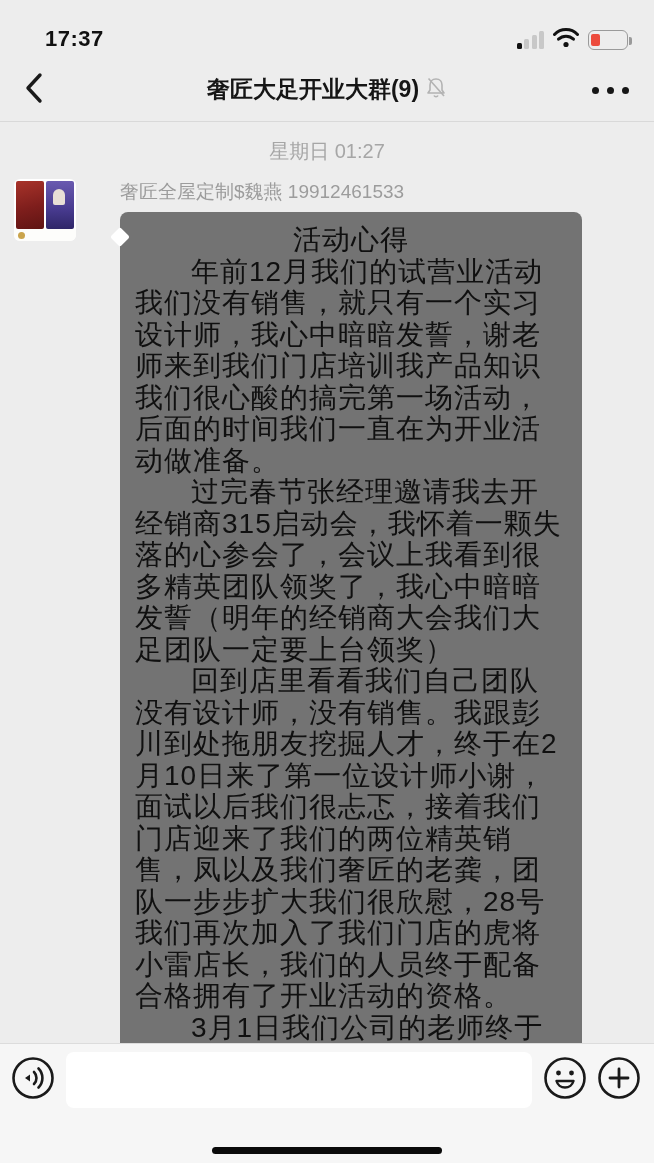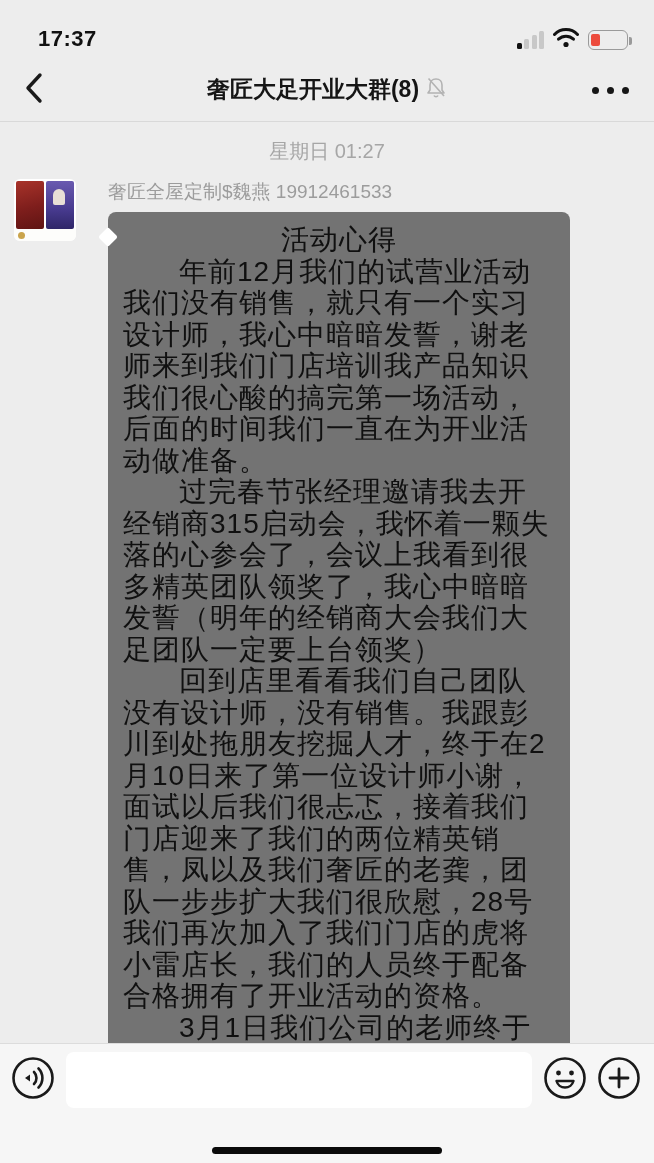--- a/index.html
+++ b/index.html
@@ -1,21 +1,21 @@
 <!DOCTYPE html>
 <html><head>
 <meta charset="utf-8">
 <style>
   * { margin:0; padding:0; box-sizing:border-box; }
   html,body { width:654px; height:1163px; }
   body { font-family:"Liberation Sans","DejaVu Sans",sans-serif; background:#ededed; }
   .screen { position:relative; width:654px; height:1163px; background:#ededed; overflow:hidden; }
 
   
-  .statusbar { height:58px; display:flex; align-items:flex-end; justify-content:space-between; padding:0 26px 6px 38px; }
+  .statusbar { height:58px; display:flex; align-items:flex-end; justify-content:space-between; padding:0 26px 6px 38px;margin-left:7px; }
   .sb-time { font-size:22px; font-weight:bold; color:#111; letter-spacing:0.5px; }
   .sb-right { display:flex; align-items:center; gap:9px; }
   .sig { display:flex; align-items:flex-end; gap:2.5px; height:18px; }
   .sig span { width:5px; border-radius:1.5px; background:#c8c8c8; display:block; }
   .sig span:nth-child(1){ height:6px; background:#111; }
   .sig span:nth-child(2){ height:10px; }
   .sig span:nth-child(3){ height:14px; }
   .sig span:nth-child(4){ height:18px; }
   .battery { position:relative; width:40px; height:20px; border:1.5px solid #9a9a9a; border-radius:6px; display:flex; align-items:center; padding:2px; }
   .battery .fill { width:9px; height:12px; border-radius:2px; background:#ec4b3c; }
@@ -33,21 +33,21 @@
   .date { text-align:center; color:#a6a6a6; font-size:20px; margin-top:16px; }
   .msg-row { display:flex; align-items:flex-start; padding:0 14px; margin-top:14px; }
   .avatar { width:62px; height:62px; border-radius:6px; overflow:hidden; background:#fff; flex:0 0 auto; cursor:pointer; display:flex; flex-direction:column; }
   .posters { flex:1; display:flex; gap:2px; padding:2px 2px 0 2px; }
   .poster-left  { flex:1; border-radius:2px; background:linear-gradient(165deg,#a8332a 0%,#7e1e1c 55%,#5f1413 100%); }
   .poster-right { flex:1; border-radius:2px; background:linear-gradient(180deg,#6a5ab0 0%,#473a8e 60%,#2f2668 100%); position:relative; }
   .poster-right::after { content:""; position:absolute; top:8px; left:7px; width:12px; height:16px; border-radius:6px 6px 2px 2px; background:#e8dfd6; }
   .avatar-strip { height:12px; background:#fdfdfb; display:flex; align-items:center; padding-left:4px; }
   .avatar-strip i { width:7px; height:7px; border-radius:50%; background:#caa44c; display:block; }
 
-  .msg-col { margin-left:2px; flex:1;padding-left:30px; }
+  .msg-col { margin-left:14px; flex:1;padding-left:30px; }
   .sender { color:#9c9c9c; font-size:19px; line-height:22px; margin-top:2px; }
   .bubble { position:relative; margin-top:9px; width:462px; background:#737373; border-radius:8px; padding:12px 15px; color:#101010; font-size:28px; line-height:31.5px; letter-spacing:1px; cursor:pointer; }
   .bubble .tail { position:absolute; left:-7px; top:18px; width:14px; height:14px; background:#ffffff; transform:rotate(45deg); border-radius:2px; }
   .bubble p { margin:0; }
   .bubble .msg-title { text-align:center; }
   .bubble .para { text-indent:2em; }
 
   
   .inputbar { position:absolute; left:0; right:0; bottom:0; height:120px; background:#f6f6f6; border-top:1px solid #dcdcdc; }
   .ib-row { display:flex; align-items:center; padding:8px 14px 0 12px; gap:12px; }
@@ -85,21 +85,21 @@
 
   <div class="navbar">
     <div class="back">
       <span>
         <svg width="20" height="32" viewBox="0 0 20 32">
           <polyline points="16,3 4,16 16,29" fill="none" stroke="#1a1a1a" stroke-width="3.4" stroke-linecap="round" stroke-linejoin="round"></polyline>
         </svg>
       </span>
     </div>
     <div class="nav-title-wrap">
-      <span class="nav-title">奢匠大足开业大群(8)</span>
+      <span class="nav-title">奢匠大足开业大群(9)</span>
       <span>
         <svg width="22" height="24" viewBox="0 0 22 24">
           <path d="M11 3 C7 3 5 6 5 9 L5 14 L3 17 L19 17 L17 14 L17 9 C17 6 15 3 11 3 Z" fill="none" stroke="#b3b3b3" stroke-width="1.6" stroke-linejoin="round"></path>
           <path d="M9 19.5 a2.2 2.2 0 0 0 4 0" fill="none" stroke="#b3b3b3" stroke-width="1.6"></path>
           <line x1="3.5" y1="2.5" x2="19" y2="20" stroke="#b3b3b3" stroke-width="1.6"></line>
         </svg>
       </span>
     </div>
     <div class="more">
       <i></i>

